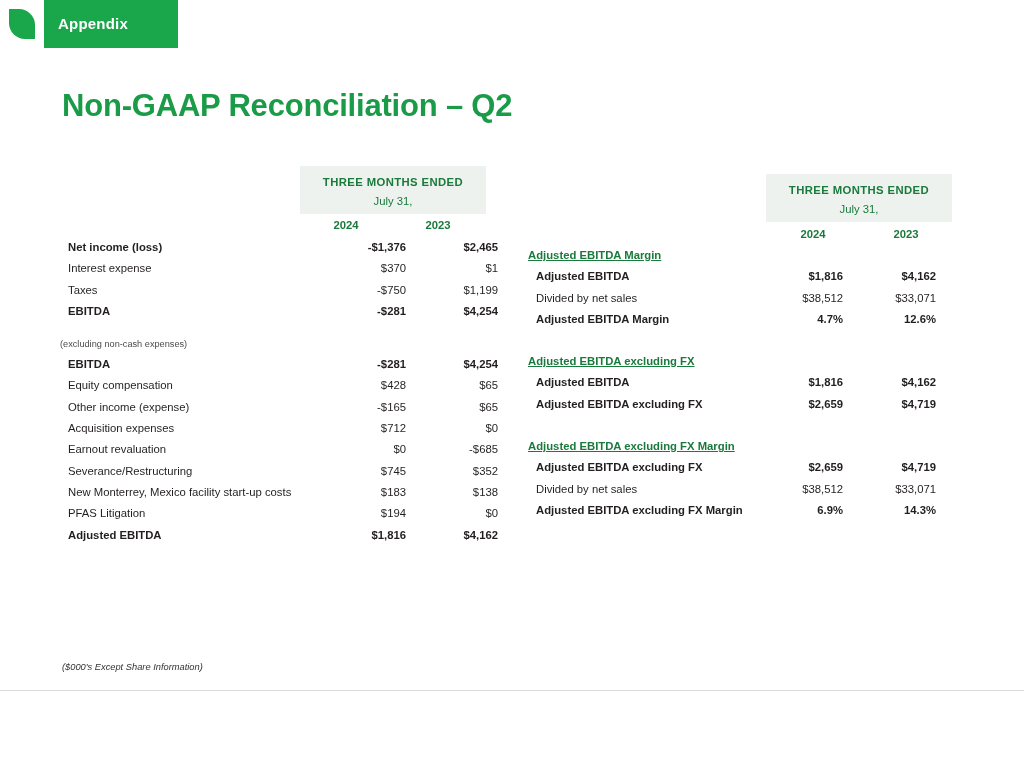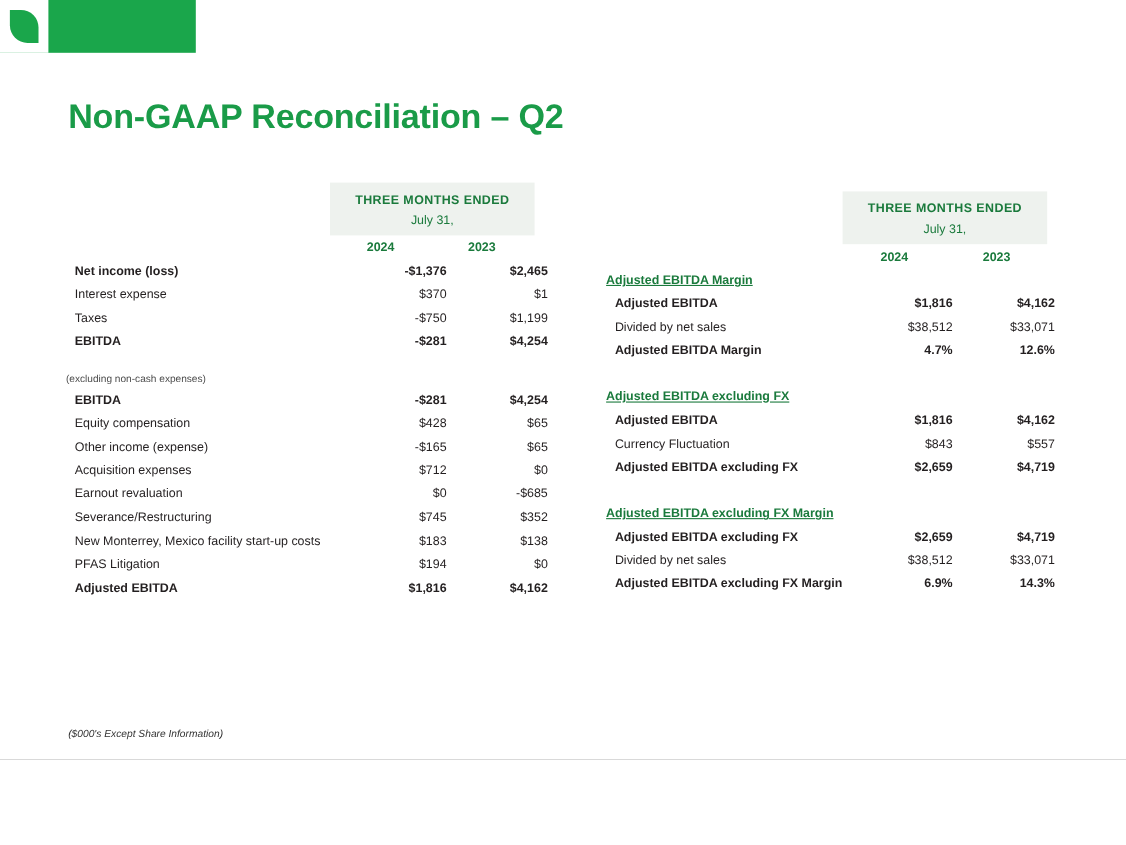--- a/index.html
+++ b/index.html
@@ -152,20 +152,21 @@
     color: #333;
   }
 </style>
 </head>
 <body>
 
 <div class="tab-bar">
   <div class="tab-leaf">
     <div class="leaf-shape"></div>
   </div>
+  <div class="tab-label">Appendix</div>
 </div>
 
 <div class="slide-title">Non-GAAP Reconciliation – Q2</div>
 
 <div class="hdr-box" style="left:300px; top:166px; width:186px; height:48px;">
   <div class="hdr-line1">THREE MONTHS ENDED</div>
   <div class="hdr-line2">July 31,</div>
 </div>
 <div class="yr" style="left:316px; top:219px;">2024</div>
 <div class="yr" style="left:408px; top:219px;">2023</div>
@@ -247,21 +248,21 @@
   </div>
 </div>
 
 <div class="hdr-box" style="left:766px; top:174px; width:186px; height:48px;">
   <div class="hdr-line1">THREE MONTHS ENDED</div>
   <div class="hdr-line2">July 31,</div>
 </div>
 <div class="yr" style="left:783px; top:228px;">2024</div>
 <div class="yr" style="left:876px; top:228px;">2023</div>
 
-<div class="tbl" style="left:528px; top:249px; width:420px;margin-left:23px;">
+<div class="tbl" style="left:528px; top:249px; width:420px;">
 
   <div class="row">
     <div class="lbl sec-head">Adjusted EBITDA Margin</div>
   </div>
   <div class="row">
     <div class="lbl b" style="left:8px;">Adjusted EBITDA</div>
     <div class="c1 b" style="left:255px; width:60px;">$1,816</div>
     <div class="c2 b" style="left:348px; width:60px;">$4,162</div>
   </div>
   <div class="row">
@@ -279,25 +280,20 @@
 
   <div class="row">
     <div class="lbl sec-head">Adjusted EBITDA excluding FX</div>
   </div>
   <div class="row">
     <div class="lbl b" style="left:8px;">Adjusted EBITDA</div>
     <div class="c1 b" style="left:255px; width:60px;">$1,816</div>
     <div class="c2 b" style="left:348px; width:60px;">$4,162</div>
   </div>
   <div class="row">
-    <div class="lbl" style="left:8px;">Currency Fluctuation</div>
-    <div class="c1" style="left:255px; width:60px;">$843</div>
-    <div class="c2" style="left:348px; width:60px;">$557</div>
-  </div>
-  <div class="row">
     <div class="lbl b" style="left:8px;">Adjusted EBITDA excluding FX</div>
     <div class="c1 b" style="left:255px; width:60px;">$2,659</div>
     <div class="c2 b" style="left:348px; width:60px;">$4,719</div>
   </div>
 
   <div class="row" style="height:21px;"></div>
 
   <div class="row">
     <div class="lbl sec-head">Adjusted EBITDA excluding FX Margin</div>
   </div>

